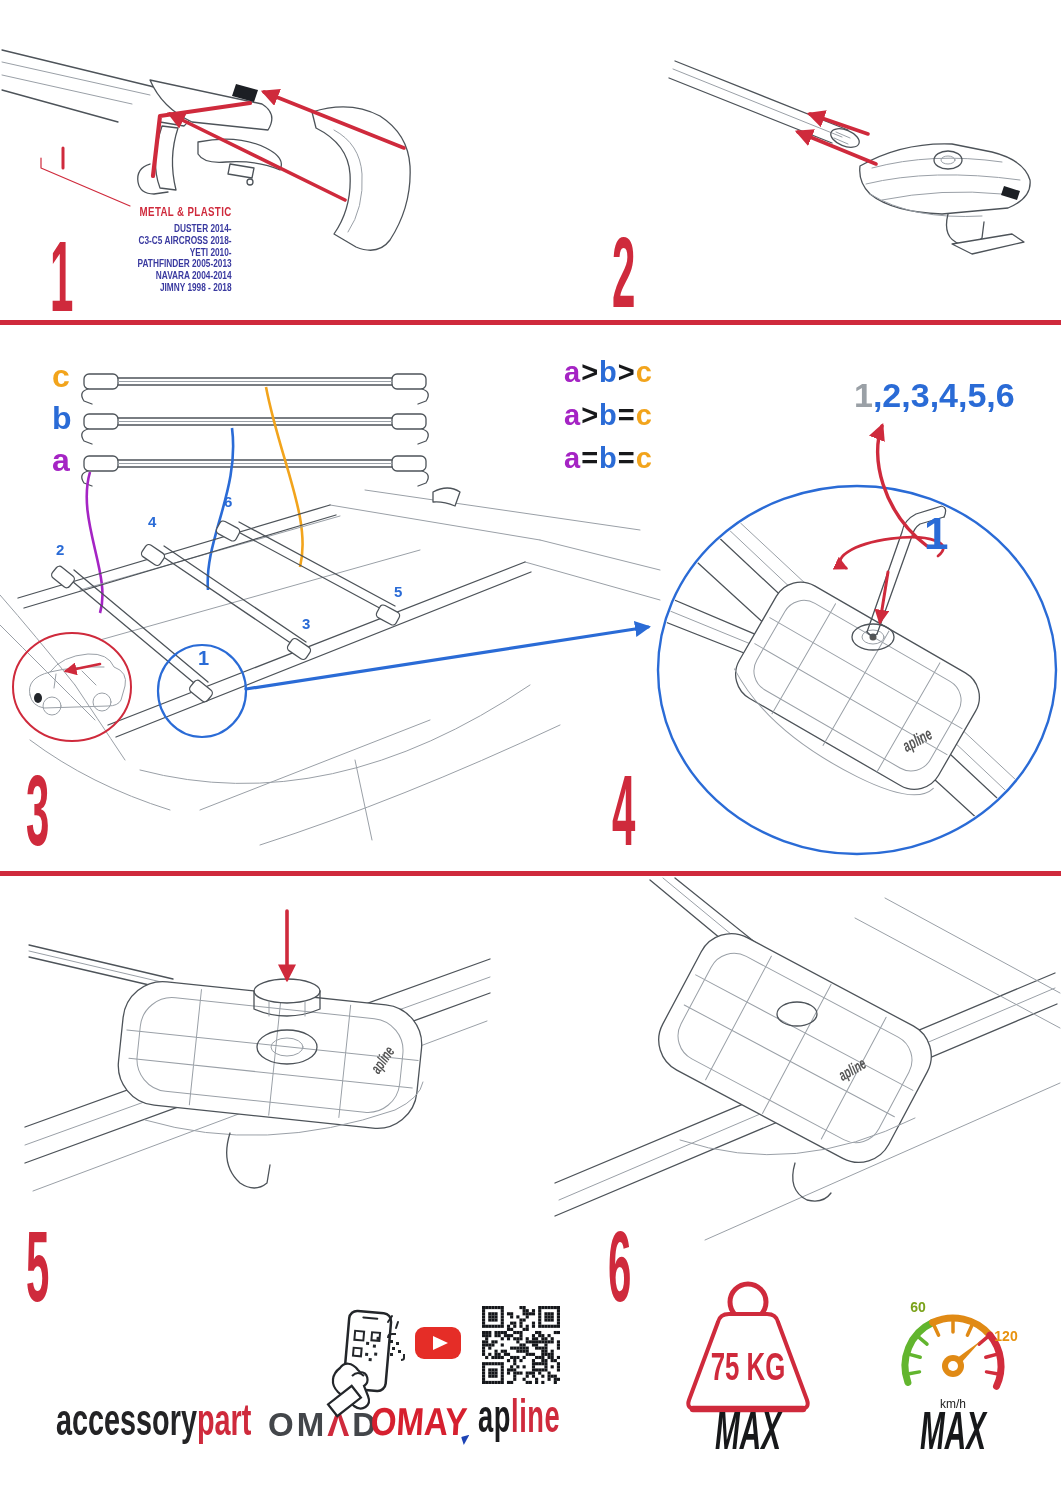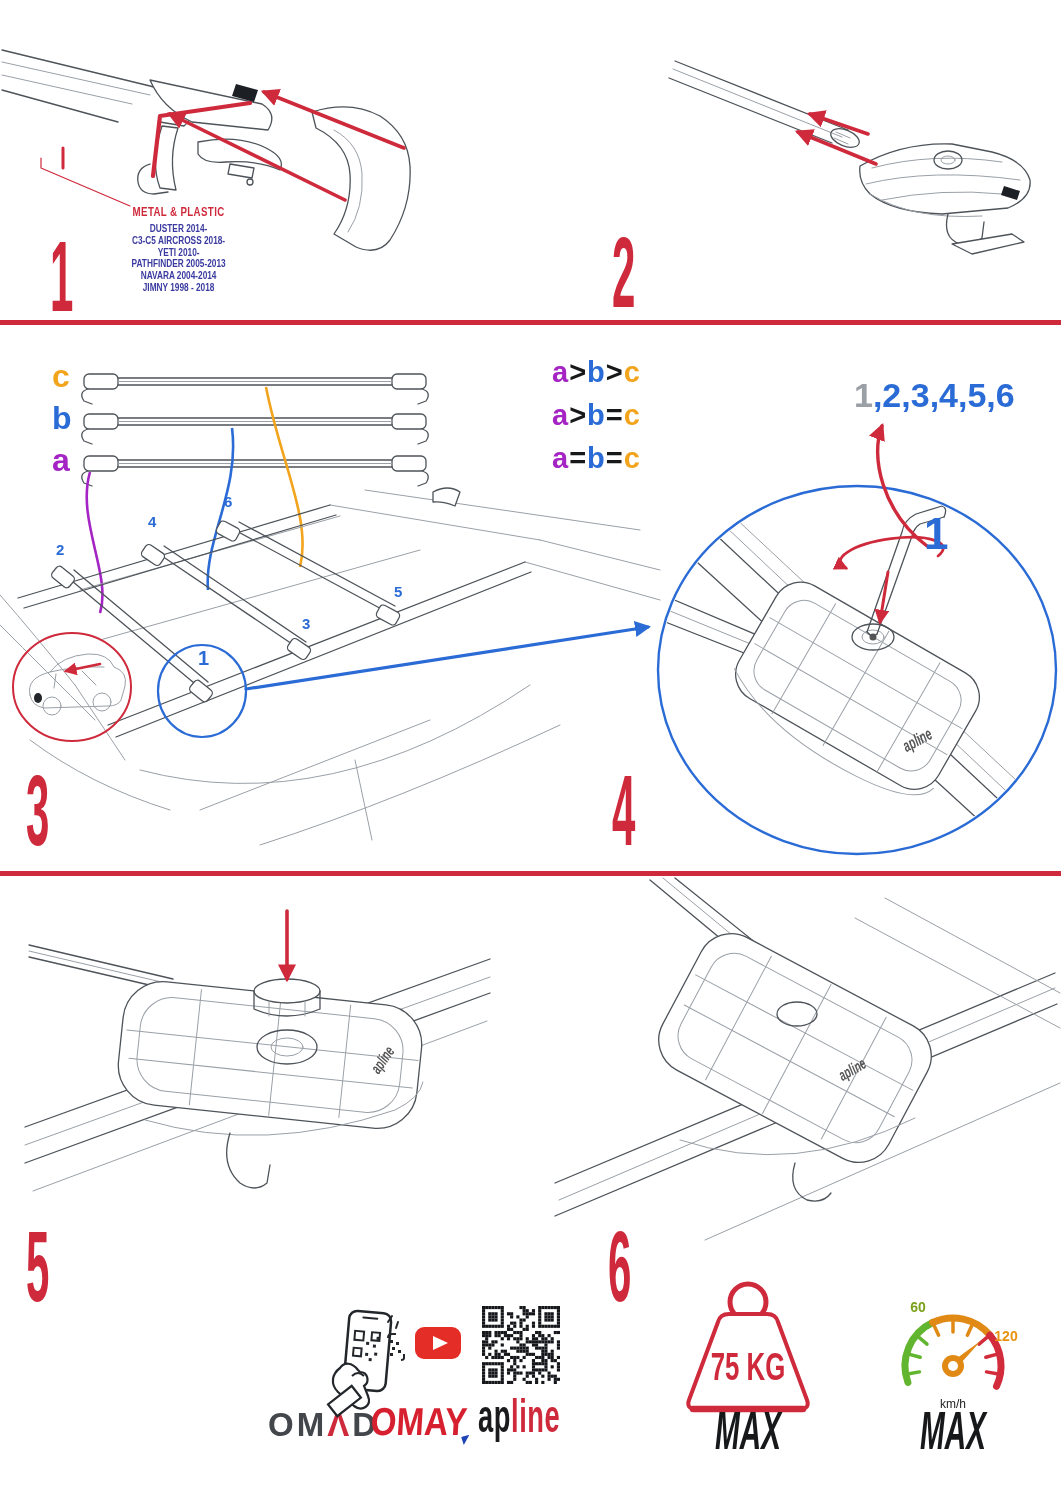--- a/index.html
+++ b/index.html
@@ -14,21 +14,21 @@
   .bluln{stroke:var(--blue);fill:none;stroke-linecap:round;}
   .divider{position:absolute;left:0;width:1061px;height:5px;background:var(--red);}
   .big-num{position:absolute;font-weight:bold;font-size:100px;line-height:0.76;color:var(--red);transform:scaleX(0.42);transform-origin:left top;}
   .bar-label{position:absolute;font-weight:bold;font-size:32px;line-height:1;}
   .formula{font-weight:bold;font-size:29px;line-height:1;letter-spacing:1px;margin-bottom:14px;}
   .f-a{color:var(--purple);} .f-b{color:var(--blue);} .f-c{color:var(--orange);} .f-op{color:var(--ink);}
   .seq{position:absolute;font-weight:bold;font-size:34px;line-height:1;white-space:nowrap;}
   .seq-first{color:var(--gray);} .seq-rest{color:var(--blue);}
   .roof-num{position:absolute;font-weight:bold;color:var(--blue);font-size:15px;line-height:1;}
   .callout-num{position:absolute;font-weight:bold;color:var(--blue);font-size:44px;line-height:1;}
-  .models{position:absolute;text-align:center;}
+  .models{position:absolute;text-align:right;}
   .models-inner{display:inline-block;transform:scaleX(0.72);transform-origin:right top;}
   .models-head{color:var(--red);font-weight:bold;font-size:13.5px;letter-spacing:0.5px;margin-bottom:4px;white-space:nowrap;}
   .model-line{color:#3a3aa0;font-size:11.5px;line-height:11.8px;font-weight:bold;white-space:nowrap;}
   .brand-fly{position:absolute;font-size:88px;font-weight:bold;color:#322b9d;line-height:0.8;}
   .brand-fly span{display:inline-block;transform:scaleX(0.55);transform-origin:left top;letter-spacing:4px;}
   .brand-acc{position:absolute;font-size:45px;font-weight:600;line-height:0.9;white-space:nowrap;}
   .brand-acc .inner{display:inline-block;transform:scaleX(0.64);transform-origin:left top;}
   .acc-l{color:#232325;} .acc-r{color:var(--red);}
   .brand-omad{position:absolute;font-size:33px;font-weight:600;color:#43464a;letter-spacing:3px;line-height:1;white-space:nowrap;}
   .omad-a{color:var(--red);}
@@ -200,21 +200,21 @@
     <span class="roof-num" style="left:224px;top:154px;">6</span>
     <span class="roof-num" style="left:302px;top:276px;">3</span>
     <span class="roof-num" style="left:394px;top:244px;">5</span>
     <span class="roof-num" style="left:198px;top:308px;font-size:20px;">1</span>
   </div>
 
   <span class="bar-label" style="left:52px;top:360px;color:var(--orange);">c</span>
   <span class="bar-label" style="left:52px;top:402px;color:var(--blue);">b</span>
   <span class="bar-label" style="left:52px;top:444px;color:var(--purple);">a</span>
 
-  <div class="abs" style="left:552px;top:358px;">
+  <div class="abs" style="left:564px;top:358px;">
     <div class="formula">
       <span class="f-a">a</span><span class="f-op">&gt;</span><span class="f-b">b</span><span class="f-op">&gt;</span><span class="f-c">c</span>
     </div>
     <div class="formula">
       <span class="f-a">a</span><span class="f-op">&gt;</span><span class="f-b">b</span><span class="f-op">=</span><span class="f-c">c</span>
     </div>
     <div class="formula">
       <span class="f-a">a</span><span class="f-op">=</span><span class="f-b">b</span><span class="f-op">=</span><span class="f-c">c</span>
     </div>
   </div>
@@ -324,20 +324,23 @@
     </g>
     <ellipse class="s1" cx="242" cy="136" rx="20" ry="12"></ellipse>
     <path class="s2" d="M125,262 Q240,300 360,240"></path>
     <path class="s1" d="M240,285 Q232,312 252,322 Q268,326 276,315"></path>
     <text transform="translate(300,196) rotate(-30) scale(0.62,1)" text-anchor="middle" font-style="italic" font-weight="bold" font-size="16" fill="#555">apline</text>
   </svg>
 
   <div class="big-num" style="left:608px;top:1228px;">6</div>
 
 
+  <div class="brand-acc" style="left:56px;top:1400px;">
+    <span class="inner"><span class="acc-l">accessory</span><span class="acc-r">part</span></span>
+  </div>
 
   <div class="brand-omad" style="left:268px;top:1408px;">
     <span>OM</span><span class="omad-a">Λ</span><span>D</span>
   </div>
 
   <div class="brand-omay" style="left:372px;top:1402px;">
     <span class="inner"><span>OMAY</span><span class="omay-fleck"></span></span>
   </div>
 
   <div class="brand-apline" style="left:478px;top:1396px;">

